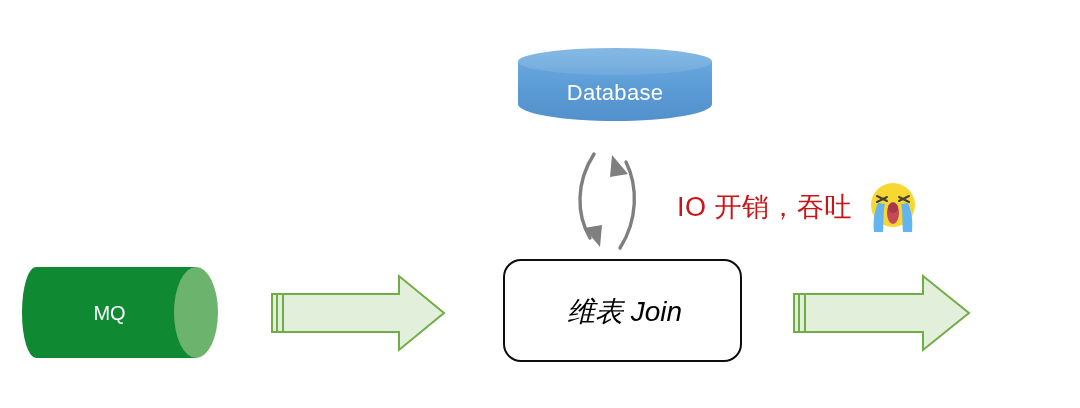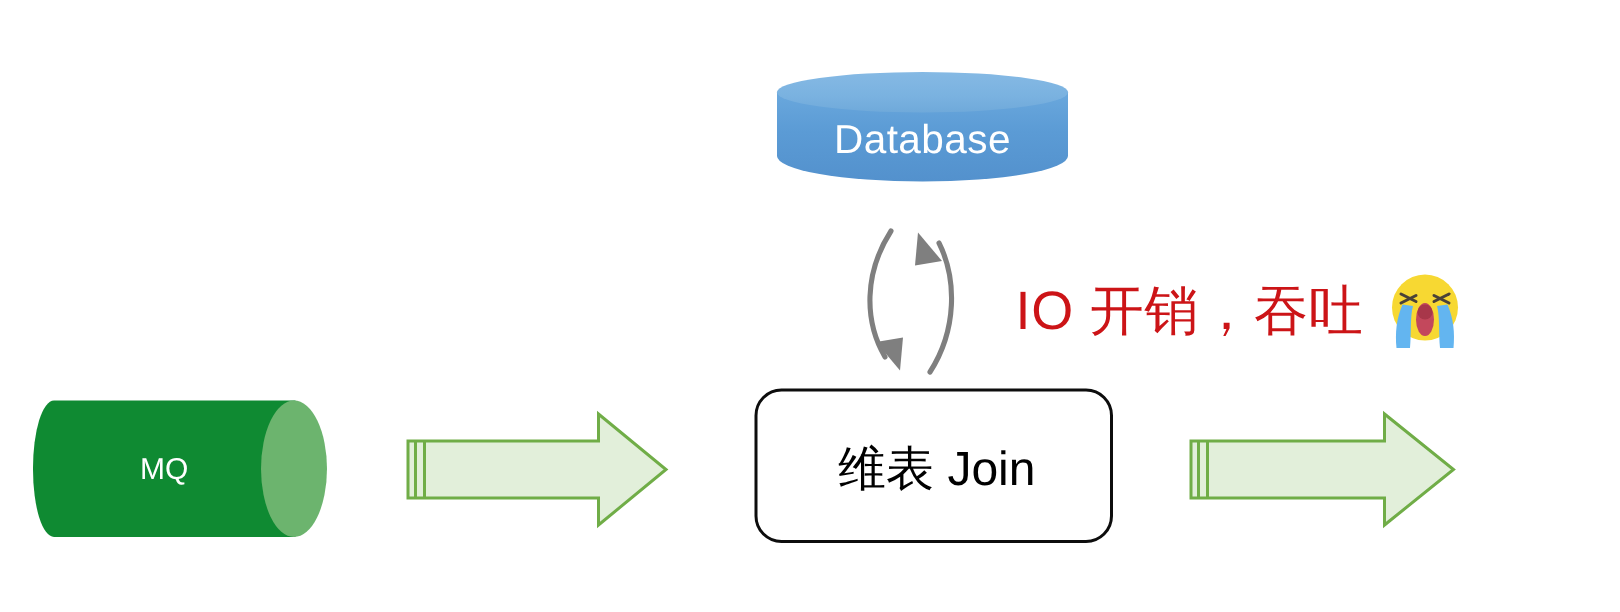--- a/index.html
+++ b/index.html
@@ -43,21 +43,21 @@
     height: 27px;
     background: linear-gradient(to bottom, #85b9e4 0%, #7ab2e0 60%, #6fa9da 100%);
     border-radius: 50%;
   }
   .db-label {
     position: absolute;
     left: 0;
     top: 28px;
     width: 194px;
     text-align: center;
-    font-size: 27px;
+    font-size: 22px;
     color: #ffffff;
     letter-spacing: 0.3px;
     line-height: 34px;
     white-space: nowrap;
   }
 
   
   .mq-cylinder {
     position: absolute;
     left: 22px;
@@ -114,24 +114,25 @@
     border-radius: 18px;
     background: #ffffff;
     box-sizing: border-box;
   }
   .join-label {
     position: absolute;
     left: 0;
     top: 33px;
     width: 239px;
     text-align: center;
-    font-size: 32px;
+    font-size: 28px;
     color: #000000;
     line-height: 36px;
     white-space: nowrap;
+    font-style: italic;
   }
 
   
   .curved-arrows {
     position: absolute;
     left: 568px;
     top: 142px;
     width: 76px;
     height: 118px;
   }
@@ -140,21 +141,21 @@
   
   .annotation {
     position: absolute;
     left: 677px;
     top: 180px;
     display: flex;
     align-items: center;
     gap: 14px;
   }
   .annotation-text {
-    font-size: 36px;
+    font-size: 27px;
     color: #cc1417;
     line-height: 34px;
     white-space: nowrap;
     letter-spacing: 0.5px;
   }
   .emoji-cry {
     width: 54px;
     height: 54px;
   }
   .emoji-cry svg { display: block; }

